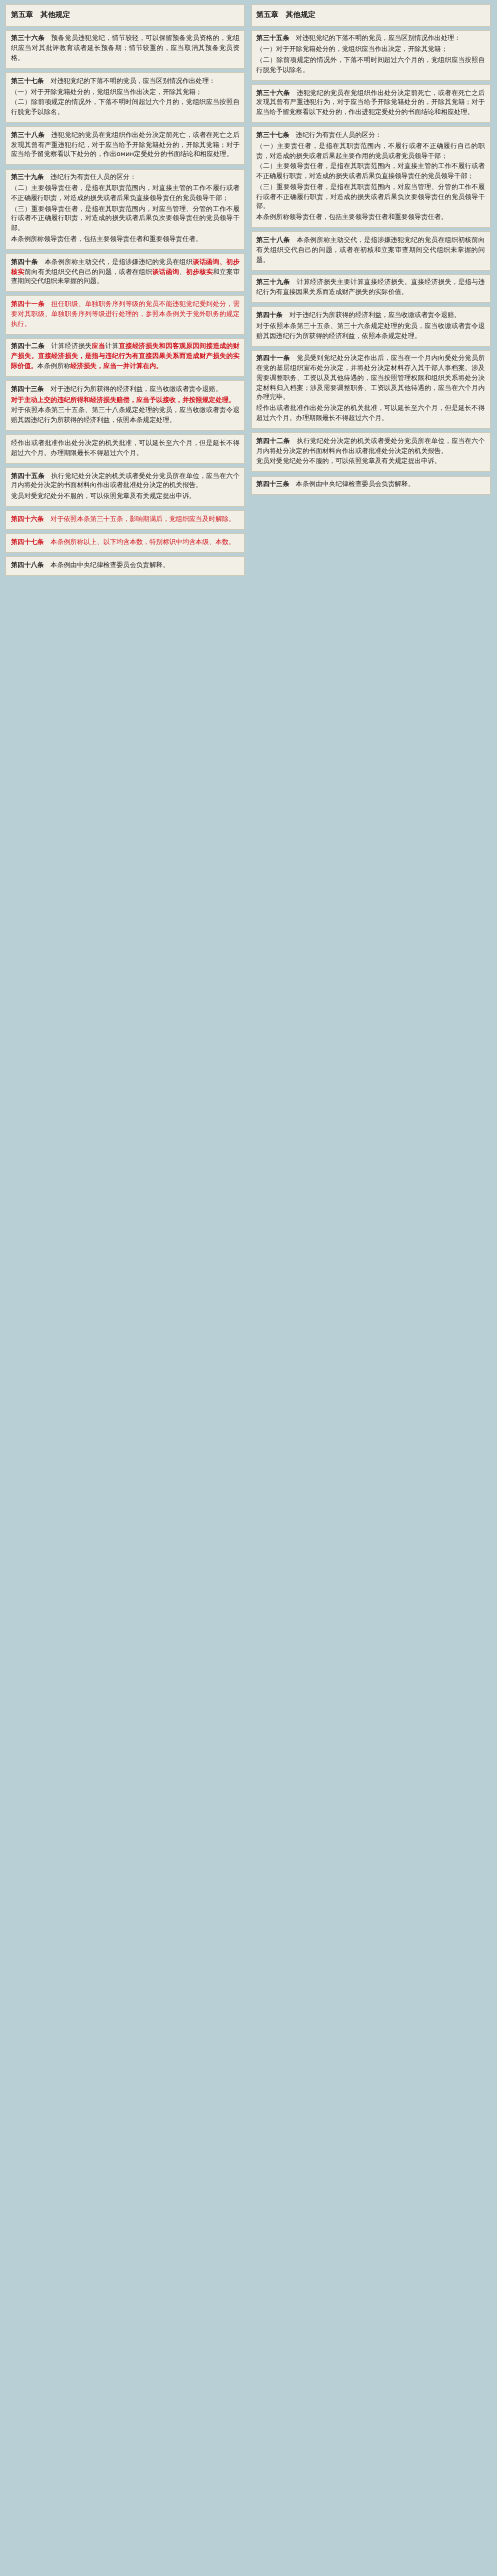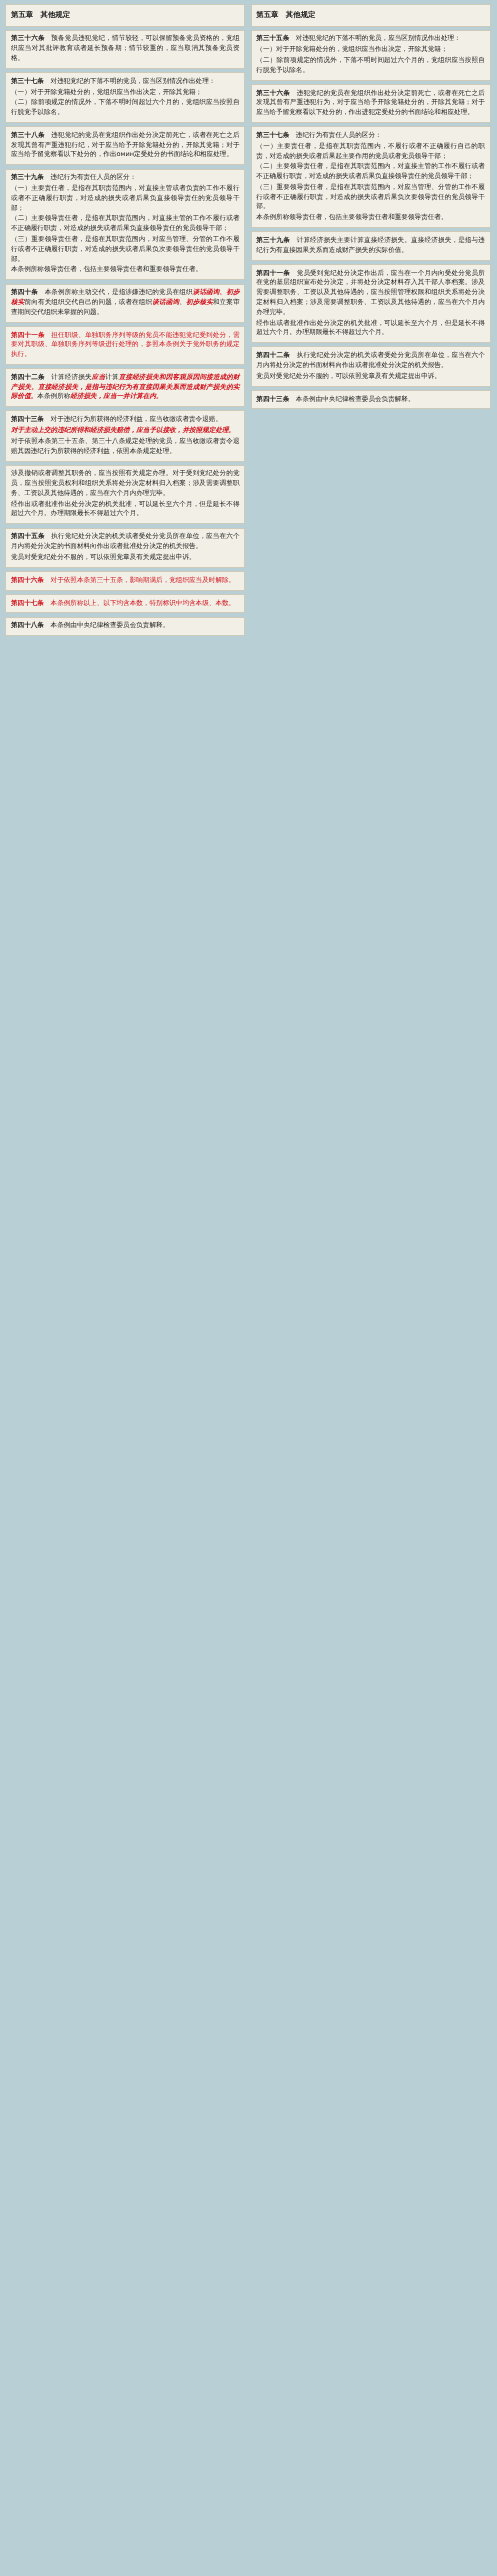--- a/index.html
+++ b/index.html
@@ -51,21 +51,20 @@
   .card p:last-child {
     margin-bottom: 0;
   }
   .art {
     font-weight: bold;
     margin-top: 20px;
   }
   .red {
     color: #d0111b;
     font-weight: bold;
-    font-style: italic;
   }
   .card.allred {
     color: #d0111b;
   }
   .card.allred .art {
     color: #d0111b;
   }
 </style>
 </head>
 <body>
@@ -82,41 +81,39 @@
         <div class="card" id="l-37">
           <p><span class="art">第三十七条</span><span>　对违犯党纪的下落不明的党员，应当区别情况作出处理：</span></p>
           <p><span>（一）对于开除党籍处分的，党组织应当作出决定，开除其党籍；</span></p>
           <p><span>（二）除前项规定的情况外，下落不明时间超过六个月的，党组织应当按照自行脱党予以除名。</span></p>
         </div>
         <div class="card" id="l-38">
           <p><span class="art">第三十八条</span><span>　违犯党纪的党员在党组织作出处分决定前死亡，或者在死亡之后发现其曾有严重违犯行纪，对于应当给予开除党籍处分的，开除其党籍；对于应当给予留党察看以下处分的，作出омин定受处分的书面结论和相应处理。</span></p>
         </div>
         <div class="card" id="l-39">
           <p><span class="art">第三十九条</span><span>　违纪行为有责任人员的区分：</span></p>
-          <p><span>（一）主要责任者，是指在其职责范围内，对直接主管或者负责的工作不履行或者不正确履行职责，对造成的损失或者后果负直接领导责任的党员领导干部；</span></p>
           <p><span>（二）主要领导责任者，是指在其职责范围内，对直接主管的工作不履行或者不正确履行职责，对造成的损失或者后果负直接领导责任的党员领导干部；</span></p>
           <p><span>（三）重要领导责任者，是指在其职责范围内，对应当管理、分管的工作不履行或者不正确履行职责，对造成的损失或者后果负次要领导责任的党员领导干部。</span></p>
           <p><span>本条例所称领导责任者，包括主要领导责任者和重要领导责任者。</span></p>
         </div>
         <div class="card" id="l-40">
           <p><span class="art">第四十条</span><span>　本条例所称主动交代，是指涉嫌违纪的党员在组织</span><span class="red">谈话函询、</span><span class="red">初步核实</span><span>前向有关组织交代自己的问题，或者在组织</span><span class="red">谈话函询</span><span>、</span><span class="red">初步核实</span><span>和立案审查期间交代组织未掌握的问题。</span></p>
         </div>
         <div class="card allred" id="l-41">
           <p><span class="art">第四十一条</span><span>　担任职级、单独职务序列等级的党员不能违犯党纪受到处分，需要对其职级、单独职务序列等级进行处理的，参照本条例关于党外职务的规定执行。</span></p>
         </div>
         <div class="card" id="l-42">
           <p><span class="art">第四十二条</span><span>　计算经济损失</span><span class="red">应当</span><span>计算</span><span class="red">直接经济损失和因客观原因间接造成的财产损失。</span><span class="red">直接经济损失，是指与违纪行为有直接因果关系而造成财产损失的实际价值。</span><span>本条例所称</span><span class="red">经济损失，应当一并计算在内。</span></p>
         </div>
         <div class="card" id="l-43">
           <p><span class="art">第四十三条</span><span>　对于违纪行为所获得的经济利益，应当收缴或者责令退赔。</span></p>
           <p><span class="red">对于主动上交的违纪所得和经济损失赔偿，应当予以接收，并按照规定处理。</span></p>
           <p><span>对于依照本条第三十五条、第三十八条规定处理的党员，应当收缴或者责令退赔其因违纪行为所获得的经济利益，依照本条规定处理。</span></p>
         </div>
         <div class="card" id="l-44">
-          <p><span>涉及撤销或者调整其职务的，应当按照有关规定办理。对于受到党纪处分的党员，应当按照党员权利和组织关系将处分决定材料归入档案；涉及需要调整职务、工资以及其他待遇的，应当在六个月内办理完毕。</span></p>
           <p><span>经作出或者批准作出处分决定的机关批准，可以延长至六个月，但是延长不得超过六个月。办理期限最长不得超过六个月。</span></p>
         </div>
         <div class="card" id="l-45">
           <p><span class="art">第四十五条</span><span>　执行党纪处分决定的机关或者受处分党员所在单位，应当在六个月内将处分决定的书面材料向作出或者批准处分决定的机关报告。</span></p>
           <p><span>党员对受党纪处分不服的，可以依照党章及有关规定提出申诉。</span></p>
         </div>
         <div class="card allred" id="l-46">
           <p><span class="art">第四十六条</span><span>　对于依照本条第三十五条，影响期满后，党组织应当及时解除。</span></p>
         </div>
         <div class="card allred" id="l-47">
@@ -138,22 +135,29 @@
         <div class="card" id="r-36">
           <p><span class="art">第三十六条</span><span>　违犯党纪的党员在党组织作出处分决定前死亡，或者在死亡之后发现其曾有严重违犯行为，对于应当给予开除党籍处分的，开除其党籍；对于应当给予留党察看以下处分的，作出进犯定受处分的书面结论和相应处理。</span></p>
         </div>
         <div class="card" id="r-37">
           <p><span class="art">第三十七条</span><span>　违纪行为有责任人员的区分：</span></p>
           <p><span>（一）主要责任者，是指在其职责范围内，不履行或者不正确履行自己的职责，对造成的损失或者后果起主要作用的党员或者党员领导干部；</span></p>
           <p><span>（二）主要领导责任者，是指在其职责范围内，对直接主管的工作不履行或者不正确履行职责，对造成的损失或者后果负直接领导责任的党员领导干部；</span></p>
           <p><span>（三）重要领导责任者，是指在其职责范围内，对应当管理、分管的工作不履行或者不正确履行职责，对造成的损失或者后果负次要领导责任的党员领导干部。</span></p>
           <p><span>本条例所称领导责任者，包括主要领导责任者和重要领导责任者。</span></p>
         </div>
+        <div class="card" id="r-38">
+          <p><span class="art">第三十八条</span><span>　本条例所称主动交代，是指涉嫌违犯党纪的党员在组织初核前向有关组织交代自己的问题，或者在初核和立案审查期间交代组织未掌握的问题。</span></p>
+        </div>
         <div class="card" id="r-39">
           <p><span class="art">第三十九条</span><span>　计算经济损失主要计算直接经济损失。直接经济损失，是指与违纪行为有直接因果关系而造成财产损失的实际价值。</span></p>
+        </div>
+        <div class="card" id="r-40">
+          <p><span class="art">第四十条</span><span>　对于违纪行为所获得的经济利益，应当收缴或者责令退赔。</span></p>
+          <p><span>对于依照本条第三十五条、第三十六条规定处理的党员，应当收缴或者责令退赔其因违纪行为所获得的经济利益，依照本条规定处理。</span></p>
         </div>
         <div class="card" id="r-41">
           <p><span class="art">第四十一条</span><span>　党员受到党纪处分决定作出后，应当在一个月内向受处分党员所在党的基层组织宣布处分决定，并将处分决定材料存入其干部人事档案。涉及需要调整职务、工资以及其他待遇的，应当按照管理权限和组织关系将处分决定材料归入档案；涉及需要调整职务、工资以及其他待遇的，应当在六个月内办理完毕。</span></p>
           <p><span>经作出或者批准作出处分决定的机关批准，可以延长至六个月，但是延长不得超过六个月。办理期限最长不得超过六个月。</span></p>
         </div>
         <div class="card" id="r-42">
           <p><span class="art">第四十二条</span><span>　执行党纪处分决定的机关或者受处分党员所在单位，应当在六个月内将处分决定的书面材料向作出或者批准处分决定的机关报告。</span></p>
           <p><span>党员对受党纪处分不服的，可以依照党章及有关规定提出申诉。</span></p>
         </div>
         <div class="card" id="r-43">

